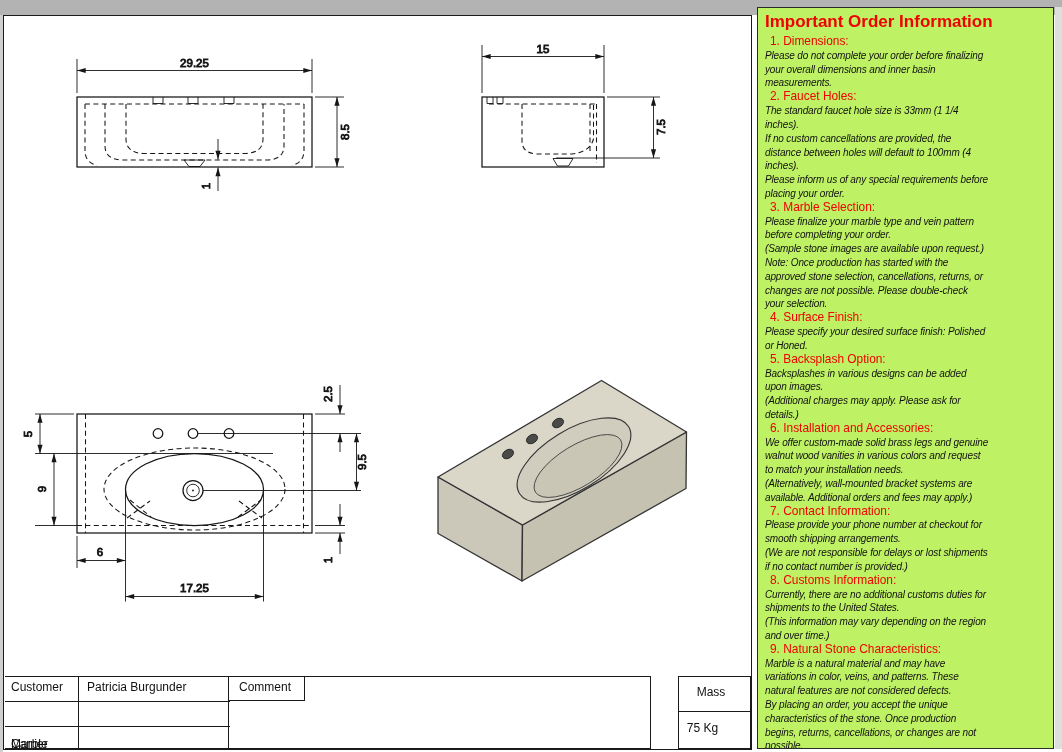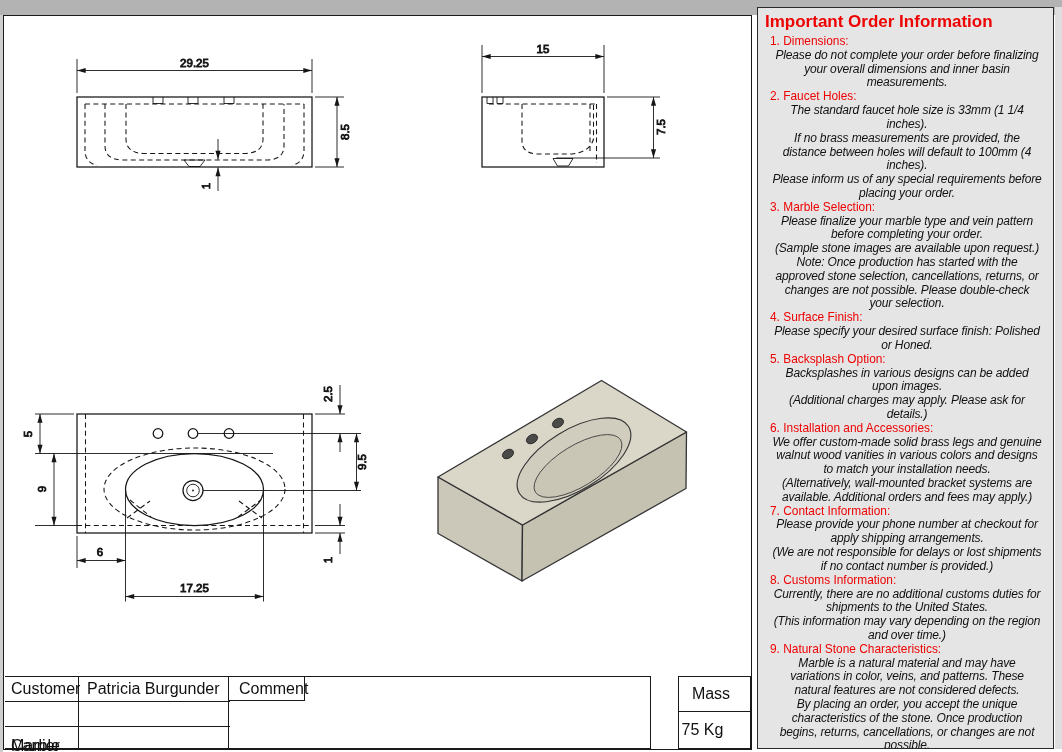--- a/index.html
+++ b/index.html
@@ -21,39 +21,39 @@
   .d{stroke:#161616;stroke-width:1.05;fill:none;stroke-dasharray:5 3.4;}
   .dimt{font-family:"Liberation Sans",sans-serif;font-size:11.5px;fill:#111;}
   .tbl-outline{left:4.5px;top:676px;width:646.5px;height:72.5px;border-top:1.6px solid #1a1a1a;border-right:1.6px solid #1a1a1a;border-bottom:1.6px solid #1a1a1a;box-sizing:border-box;}
   .tbl-v1{left:77.5px;top:676px;width:0;height:72.5px;border-left:1.6px solid #1a1a1a;}
   .tbl-v2{left:228px;top:676px;width:0;height:72.5px;border-left:1.6px solid #1a1a1a;}
   .tbl-h1{left:4.5px;top:701px;width:225px;height:0;border-top:1.6px solid #1a1a1a;}
   .tbl-h2{left:4.5px;top:725.5px;width:225px;height:0;border-top:1.6px solid #1a1a1a;}
   .cmt-box{left:228px;top:676px;width:76.5px;height:25px;border-right:1.6px solid #1a1a1a;border-bottom:1.6px solid #1a1a1a;box-sizing:border-box;}
   .mass-box{left:678px;top:676px;width:73px;height:72.5px;border:1.6px solid #1a1a1a;box-sizing:border-box;}
   .mass-div{left:678px;top:710.5px;width:73px;height:0;border-top:1.6px solid #1a1a1a;}
-  .t12{font-size:16px;color:#111;white-space:nowrap;}
+  .t12{font-size:12px;color:#111;white-space:nowrap;}
   .ctr{text-align:center;}
   
   .panel{
-    left:757px;top:7px;width:297px;height:742px;background:#e5e5e5;
+    left:757px;top:7px;width:297px;height:742px;background:#bef264;
     border:1.8px solid #2a2a2a;box-sizing:border-box;
     padding:3px 4px 0 7px;overflow:hidden;
   }
   .panel-title{
     font-size:17px;font-weight:bold;color:#ee0202;
     margin:1px 0 3px 0;white-space:nowrap;
   }
   .sec-h{
     color:#ee0202;font-size:11.9px;line-height:13.82px;
     padding-left:5px;white-space:nowrap;
   }
   .sec-l{
-    color:#111;font-style:italic;font-size:12px;line-height:13.82px;
-    white-space:nowrap;letter-spacing:-0.15px;text-align:center;
+    color:#111;font-style:italic;font-size:10px;line-height:13.82px;
+    white-space:nowrap;letter-spacing:-0.15px;
   }
 </style>
 </head>
 <body>
 
 <div class="abs topstrip"></div>
 <div class="abs leftstrip"></div>
 <div class="abs rightstrip"></div>
 
 <div class="abs sheet"></div>
@@ -233,21 +233,21 @@
 <div class="abs panel">
   <div class="panel-title">Important Order Information</div>
   <div>
       <div class="sec-h">1. Dimensions:</div>
       <div class="sec-l">Please do not complete your order before finalizing</div>
       <div class="sec-l">your overall dimensions and inner basin</div>
       <div class="sec-l">measurements.</div>
       <div class="sec-h">2. Faucet Holes:</div>
       <div class="sec-l">The standard faucet hole size is 33mm (1 1/4</div>
       <div class="sec-l">inches).</div>
-      <div class="sec-l">If no brass measurements are provided, the</div>
+      <div class="sec-l">If no custom cancellations are provided, the</div>
       <div class="sec-l">distance between holes will default to 100mm (4</div>
       <div class="sec-l">inches).</div>
       <div class="sec-l">Please inform us of any special requirements before</div>
       <div class="sec-l">placing your order.</div>
       <div class="sec-h">3. Marble Selection:</div>
       <div class="sec-l">Please finalize your marble type and vein pattern</div>
       <div class="sec-l">before completing your order.</div>
       <div class="sec-l">(Sample stone images are available upon request.)</div>
       <div class="sec-l">Note: Once production has started with the</div>
       <div class="sec-l">approved stone selection, cancellations, returns, or</div>
@@ -256,27 +256,27 @@
       <div class="sec-h">4. Surface Finish:</div>
       <div class="sec-l">Please specify your desired surface finish: Polished</div>
       <div class="sec-l">or Honed.</div>
       <div class="sec-h">5. Backsplash Option:</div>
       <div class="sec-l">Backsplashes in various designs can be added</div>
       <div class="sec-l">upon images.</div>
       <div class="sec-l">(Additional charges may apply. Please ask for</div>
       <div class="sec-l">details.)</div>
       <div class="sec-h">6. Installation and Accessories:</div>
       <div class="sec-l">We offer custom-made solid brass legs and genuine</div>
-      <div class="sec-l">walnut wood vanities in various colors and designs</div>
+      <div class="sec-l">walnut wood vanities in various colors and request</div>
       <div class="sec-l">to match your installation needs.</div>
       <div class="sec-l">(Alternatively, wall-mounted bracket systems are</div>
       <div class="sec-l">available. Additional orders and fees may apply.)</div>
       <div class="sec-h">7. Contact Information:</div>
       <div class="sec-l">Please provide your phone number at checkout for</div>
-      <div class="sec-l">apply shipping arrangements.</div>
+      <div class="sec-l">smooth shipping arrangements.</div>
       <div class="sec-l">(We are not responsible for delays or lost shipments</div>
       <div class="sec-l">if no contact number is provided.)</div>
       <div class="sec-h">8. Customs Information:</div>
       <div class="sec-l">Currently, there are no additional customs duties for</div>
       <div class="sec-l">shipments to the United States.</div>
       <div class="sec-l">(This information may vary depending on the region</div>
       <div class="sec-l">and over time.)</div>
       <div class="sec-h">9. Natural Stone Characteristics:</div>
       <div class="sec-l">Marble is a natural material and may have</div>
       <div class="sec-l">variations in color, veins, and patterns. These</div>

